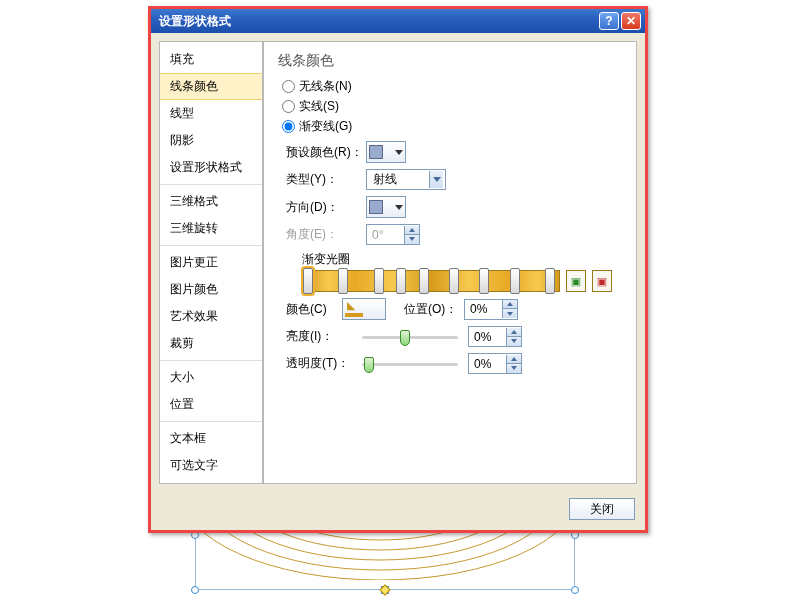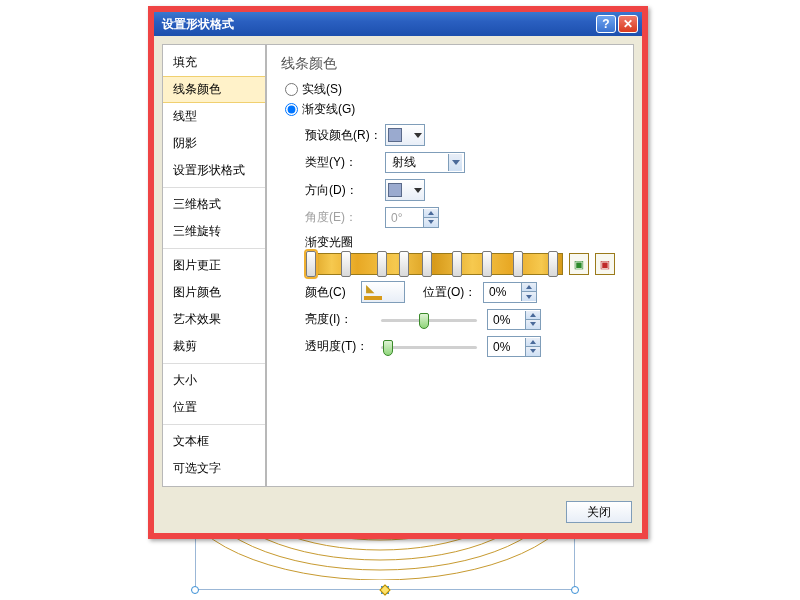--- a/index.html
+++ b/index.html
@@ -13,38 +13,38 @@
   .handle.bl { left: -5px; bottom: -5px; } .handle.br { right: -5px; bottom: -5px; }
   .handle.ml { left: -5px; top: 50%; margin-top:-4px;} .handle.mr { right: -5px; top: 50%; margin-top:-4px;}
   .handle.mt { left: 50%; top: -5px; margin-left:-4px;} .handle.mb { left: 50%; bottom: -5px; margin-left:-4px; background:#fff; border-radius:0;}
   .rot { position:absolute; left:50%; top:-22px; width:8px; height:8px; margin-left:-4px; background:#7fc97f; border:1px solid #2e8b2e; border-radius:50%;}
   .rot:before { content:""; position:absolute; left:3px; top:8px; width:1px; height:9px; background:#3a8fd6;}
   .diam { position:absolute; width:8px; height:8px; background:#ffe36b; border:1px solid #b58a00; transform:rotate(45deg);}
   .diam.d1 { left:80px; top:-5px;} .diam.d2 { left:50%; bottom:-5px; margin-left:-4px;}
   .spiral { position:absolute; left:170px; top:380px; width:420px; height:200px; }
 
   
-  .dialog { position: absolute; left: 148px; top: 6px; width: 500px; background: #ece9d8; border: 6px solid #ef4444; box-shadow: 2px 2px 4px rgba(0,0,0,0.35); }
+  .dialog { position: absolute; left: 148px; top: 6px; width: 500px; background: #ece9d8; border: 3px solid #ef4444; box-shadow: 2px 2px 4px rgba(0,0,0,0.35); }
   .titlebar { height: 24px; background: linear-gradient(#3b78ce, #2a5fc0 40%, #1c4fad); color: #fff; display: flex; align-items: center; padding: 0 4px 0 8px; font-weight: bold; font-size: 13px; }
   .titlebar .spacer { flex: 1; }
   .tb-btn { width: 20px; height: 18px; margin-left: 2px; display:flex; align-items:center; justify-content:center; border:1px solid #fff; border-radius:3px; font-weight:bold; cursor:pointer; }
   .tb-help { background: linear-gradient(#6fa5f0,#3a72d0); color:#fff;}
   .tb-close { background: linear-gradient(#f07a6a,#d83a1f); color:#fff;}
 
   .dlg-body { display: flex; padding: 8px; gap: 0; }
   .sidebar { width: 104px; background: #fff; border: 1px solid #b8b8b8; padding: 4px 0; }
   .side-item { padding: 4px 10px; cursor: pointer; border-top:1px solid transparent; border-bottom:1px solid transparent;}
   .side-item.selected { background: #fff2c9; border-top:1px solid #f0d070; border-bottom:1px solid #f0d070;}
   .side-sep { height:1px; background:#ddd; margin:3px 0;}
 
   .content { flex:1; background:#fff; border:1px solid #b8b8b8; padding:10px 14px; }
   .content h3 { font-size:14px; font-weight:normal; color:#545454; margin-bottom:8px;}
   .radio-row { display:flex; align-items:center; margin:3px 0 3px 4px; }
   .radio-row input { margin-right:4px; }
-  .form-row { display:flex; align-items:center; margin:6px 0 6px 24px; }
+  .form-row { display:flex; align-items:center; margin:6px 0 6px 8px; }
   .form-row .lbl { width:80px; }
   .form-row.disabled .lbl, .form-row.disabled .spin { color:#a0a0a0; }
   .dd-btn { width:40px; height:22px; border:1px solid #7f9db9; background:linear-gradient(#fff,#e8eef7); display:flex; align-items:center; justify-content:space-between; padding:0 2px; cursor:pointer;}
   .dd-btn .sw { width:14px; height:14px; background:#9aaacf; border:1px solid #5a6a8a;}
   .dd-btn .ar { width:0;height:0;border-left:4px solid transparent;border-right:4px solid transparent;border-top:5px solid #333;}
   .combo { width:80px; height:21px; border:1px solid #7f9db9; background:#fff; display:flex; align-items:center; justify-content:space-between; padding:0 2px 0 6px; cursor:pointer;}
   .combo .ar { width:14px; height:17px; background:linear-gradient(#e8eef7,#cfe0f4); border-left:1px solid #7f9db9; display:flex;align-items:center;justify-content:center;}
   .combo .ar:after{content:"";width:0;height:0;border-left:4px solid transparent;border-right:4px solid transparent;border-top:5px solid #4a6a9a;}
   .spin { width:54px; height:21px; border:1px solid #7f9db9; background:#fff; display:flex; align-items:center; justify-content:space-between; padding:0 0 0 5px;}
   .spin .btns { width:15px; display:flex; flex-direction:column;}
@@ -136,20 +136,24 @@
       <div class="side-sep"></div>
       <div class="side-item">文本框</div>
       <div class="side-item">可选文字</div>
     </div>
 
     <div class="content">
       <h3>线条颜色</h3>
 
       <label class="radio-row">
           <input type="radio" name="lc" style="">
+          <span>无线条(N)</span>
+        </label>
+      <label class="radio-row">
+          <input type="radio" name="lc" style="">
           <span>实线(S)</span>
         </label>
       <label class="radio-row">
           <input type="radio" name="lc" checked="" style="">
           <span>渐变线(G)</span>
         </label>
 
       <div class="form-row">
         <span class="lbl">预设颜色(R)：</span>
         <div class="dd-btn">

